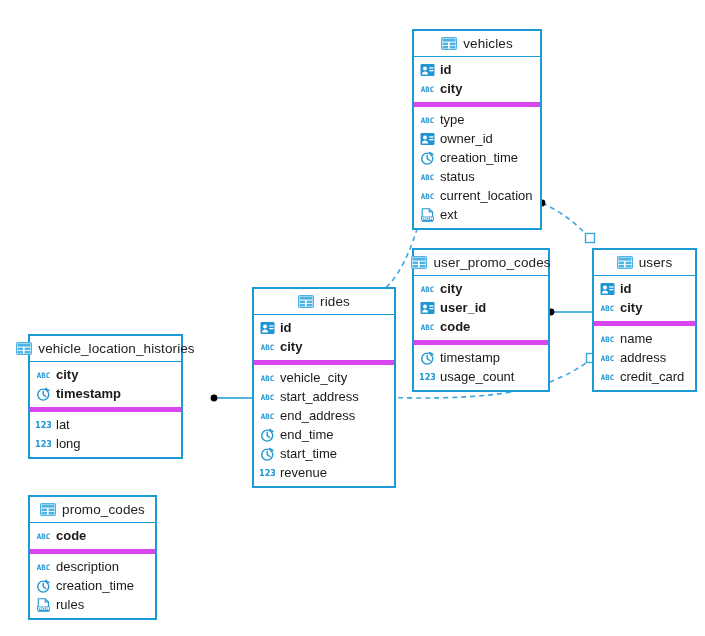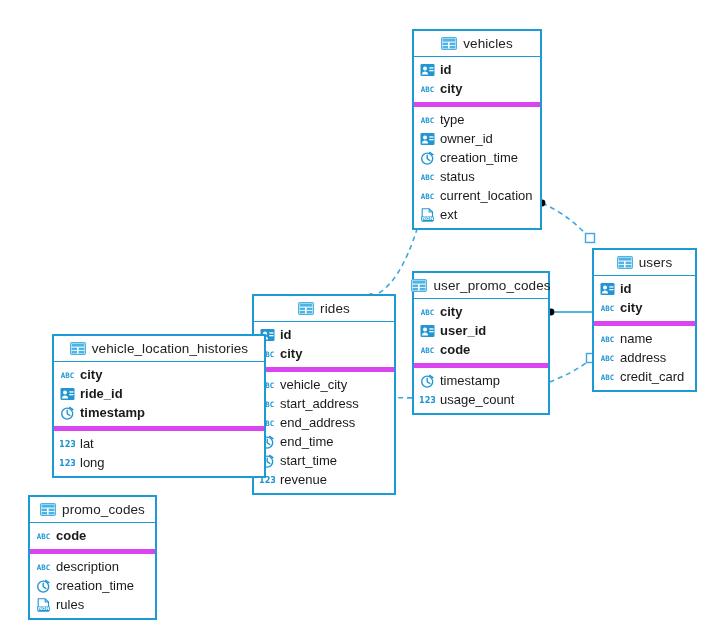--- a/index.html
+++ b/index.html
@@ -223,21 +223,21 @@
                 <path d="M2.2 0.8h7l3.3 3.2v9.2H2.2z" fill="#ffffff" stroke="#2196d3" stroke-width="1.1" stroke-linejoin="round"></path>
                 <path d="M9.2 0.8v3.2h3.3" fill="none" stroke="#2196d3" stroke-width="1.1" stroke-linejoin="round"></path>
                 <rect x="1" y="8.4" width="12.8" height="4.6" rx="0.6" fill="#2196d3"></rect>
                 <text x="7.4" y="12.2" text-anchor="middle" font-family="DejaVu Sans, sans-serif" font-size="4.3" font-weight="bold" fill="#ffffff">JSON</text>
               </svg>
             </span>
             <span class="field-name">ext</span>
           </div>
         </div>
       </div>
-      <div class="table-box" style="left: 412px; top: 248px; width: 138px; margin-top: 23px;">
+      <div class="table-box" style="left: 412px; top: 248px; width: 138px;">
         <div class="tbl-header">
           <span class="hicon">
             <svg width="16" height="13" viewBox="0 0 16 13">
               <rect x="0.6" y="0.6" width="14.8" height="11.8" rx="1.2" fill="#ffffff" stroke="#4db3e4" stroke-width="1.2"></rect>
               <rect x="1.6" y="1.6" width="12.8" height="3" fill="#4db3e4"></rect>
               <rect x="1.6" y="5.6" width="5.4" height="2.6" fill="#4db3e4"></rect>
               <rect x="8.6" y="5.6" width="5.8" height="2.6" fill="#4db3e4"></rect>
               <rect x="1.6" y="9" width="5.4" height="2.4" fill="#4db3e4"></rect>
               <rect x="8.6" y="9" width="5.8" height="2.4" fill="#4db3e4"></rect>
             </svg>
@@ -351,21 +351,21 @@
           <div class="field-row">
             <span class="ficon">
               <svg width="15" height="14" viewBox="0 0 15 14">
                 <text x="7.5" y="9.6" text-anchor="middle" font-family="DejaVu Sans Mono, monospace" font-size="7.4" font-weight="bold" fill="#2196d3">ABC</text>
               </svg>
             </span>
             <span class="field-name">credit_card</span>
           </div>
         </div>
       </div>
-      <div class="table-box" style="left: 252px; top: 294px; width: 144px;">
+      <div class="table-box" style="left: 252px; top: 287px; width: 144px;">
         <div class="tbl-header">
           <span class="hicon">
             <svg width="16" height="13" viewBox="0 0 16 13">
               <rect x="0.6" y="0.6" width="14.8" height="11.8" rx="1.2" fill="#ffffff" stroke="#4db3e4" stroke-width="1.2"></rect>
               <rect x="1.6" y="1.6" width="12.8" height="3" fill="#4db3e4"></rect>
               <rect x="1.6" y="5.6" width="5.4" height="2.6" fill="#4db3e4"></rect>
               <rect x="8.6" y="5.6" width="5.8" height="2.6" fill="#4db3e4"></rect>
               <rect x="1.6" y="9" width="5.4" height="2.4" fill="#4db3e4"></rect>
               <rect x="8.6" y="9" width="5.8" height="2.4" fill="#4db3e4"></rect>
             </svg>
@@ -442,21 +442,21 @@
           <div class="field-row">
             <span class="ficon">
               <svg width="15" height="14" viewBox="0 0 15 14">
                 <text x="7.5" y="10" text-anchor="middle" font-family="DejaVu Sans, sans-serif" font-size="8.2" font-weight="bold" fill="#2196d3">123</text>
               </svg>
             </span>
             <span class="field-name">revenue</span>
           </div>
         </div>
       </div>
-      <div class="table-box" style="left: 28px; top: 334px; width: 214px; margin-left: 24px;">
+      <div class="table-box" style="left: 28px; top: 334px; width: 155px;">
         <div class="tbl-header">
           <span class="hicon">
             <svg width="16" height="13" viewBox="0 0 16 13">
               <rect x="0.6" y="0.6" width="14.8" height="11.8" rx="1.2" fill="#ffffff" stroke="#4db3e4" stroke-width="1.2"></rect>
               <rect x="1.6" y="1.6" width="12.8" height="3" fill="#4db3e4"></rect>
               <rect x="1.6" y="5.6" width="5.4" height="2.6" fill="#4db3e4"></rect>
               <rect x="8.6" y="5.6" width="5.8" height="2.6" fill="#4db3e4"></rect>
               <rect x="1.6" y="9" width="5.4" height="2.4" fill="#4db3e4"></rect>
               <rect x="8.6" y="9" width="5.8" height="2.4" fill="#4db3e4"></rect>
             </svg>
@@ -464,32 +464,20 @@
           <span class="tbl-title">vehicle_location_histories</span>
         </div>
         <div class="field-group pk-group">
           <div class="field-row">
             <span class="ficon">
               <svg width="15" height="14" viewBox="0 0 15 14">
                 <text x="7.5" y="9.6" text-anchor="middle" font-family="DejaVu Sans Mono, monospace" font-size="7.4" font-weight="bold" fill="#2196d3">ABC</text>
               </svg>
             </span>
             <span class="field-name">city</span>
-          </div>
-          <div class="field-row">
-            <span class="ficon">
-              <svg width="15" height="14" viewBox="0 0 15 14">
-                <rect x="0.5" y="1" width="14" height="12" rx="1.2" fill="#2196d3"></rect>
-                <circle cx="5" cy="5.6" r="2" fill="#ffffff"></circle>
-                <path d="M1.9 11.6c0-1.9 1.4-3.1 3.1-3.1s3.1 1.2 3.1 3.1z" fill="#ffffff"></path>
-                <rect x="9.3" y="4.3" width="4.2" height="1.3" fill="#ffffff"></rect>
-                <rect x="9.3" y="7" width="4.2" height="1.3" fill="#ffffff"></rect>
-              </svg>
-            </span>
-            <span class="field-name">ride_id</span>
           </div>
           <div class="field-row">
             <span class="ficon">
               <svg width="15" height="14" viewBox="0 0 15 14">
                 <circle cx="7.2" cy="7.6" r="5.5" fill="none" stroke="#2196d3" stroke-width="1.4"></circle>
                 <path d="M7.2 4.3V7.6l2.6 1.9" fill="none" stroke="#2196d3" stroke-width="1.4" stroke-linecap="round" stroke-linejoin="round"></path>
                 <path d="M9.6 1.4l3.4 2.2" stroke="#2196d3" stroke-width="1.3" stroke-linecap="round"></path>
               </svg>
             </span>
             <span class="field-name">timestamp</span>

